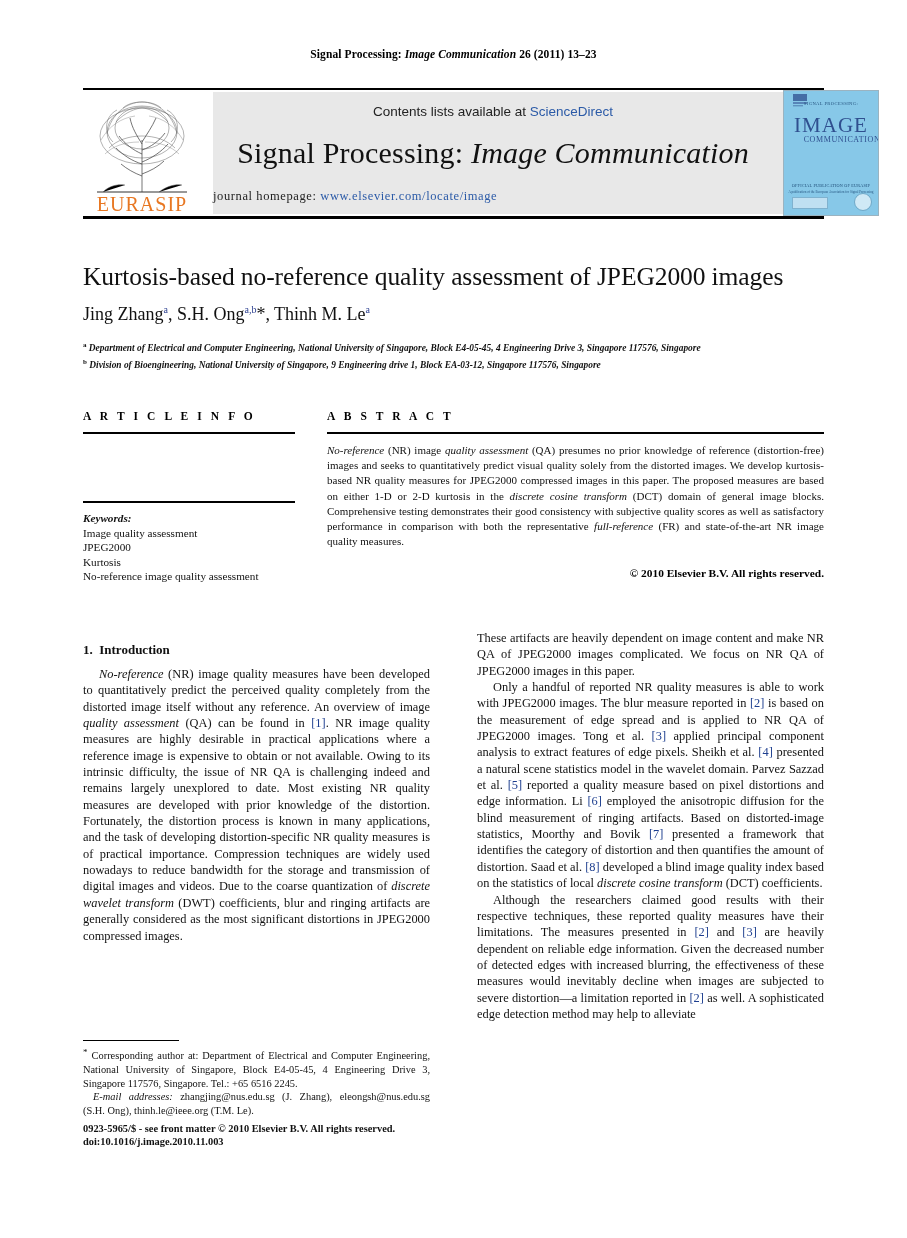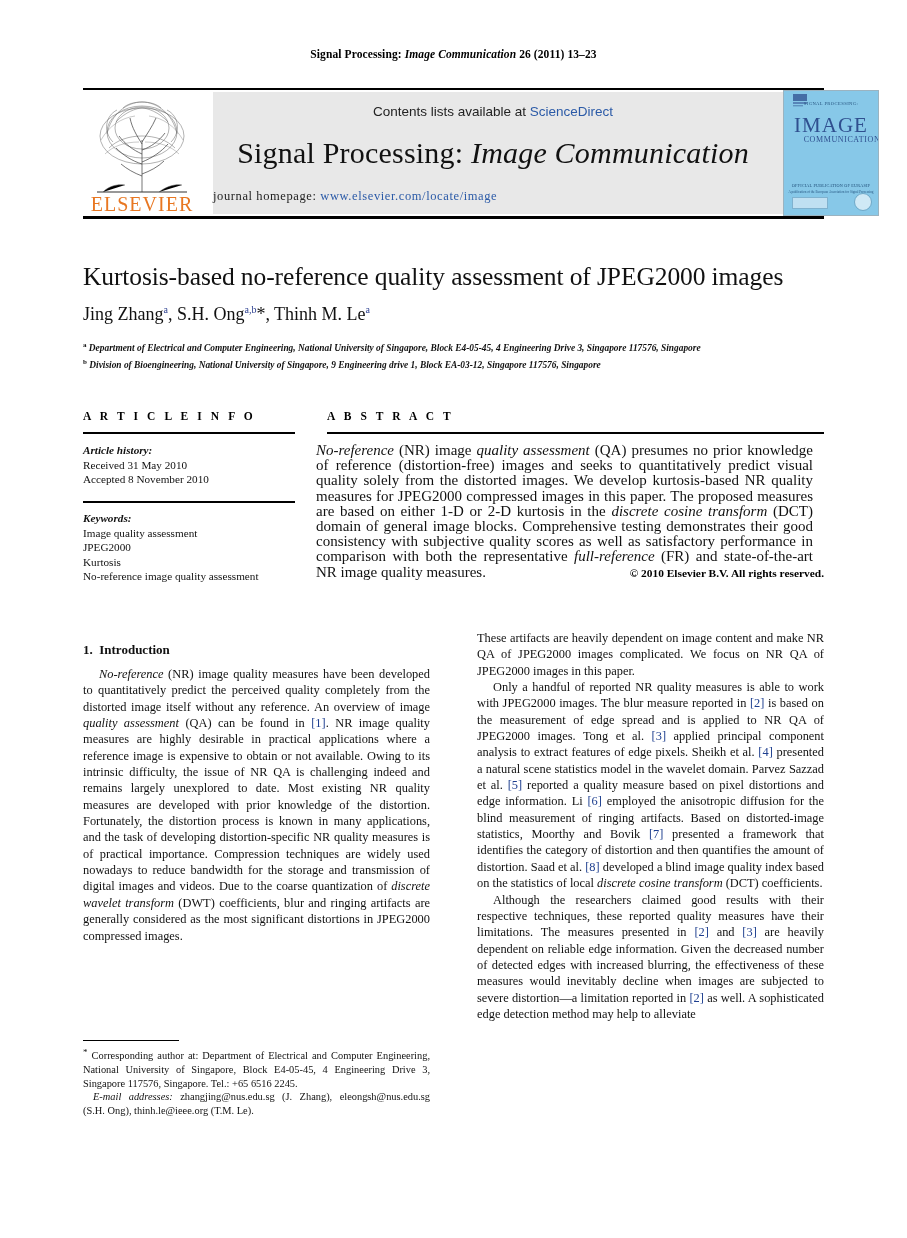--- a/index.html
+++ b/index.html
@@ -201,23 +201,23 @@
     position: absolute;
     left: 83px;
     width: 212px;
     font-size: 11.2px;
     line-height: 14.6px;
     color: #111;
   }
   .info-col .lab { font-style: italic; font-weight: bold; }
   .abstract {
     position: absolute;
-    left: 316px; top: 443px;
+    left: 327px; top: 443px;
     width: 497px;
-    font-size: 15px;
+    font-size: 11px;
     line-height: 15.2px;
     text-align: justify;
     color: #111;
   }
   .abstract .ital { font-style: italic; }
   .copyright {
     position: absolute;
     left: 327px; top: 567px;
     width: 497px;
     text-align: right;
@@ -322,21 +322,21 @@
           <path d="M22 62 C30 54 42 50 56 50"></path>
           <path d="M96 62 C88 54 76 50 62 50"></path>
         </g>
         <path d="M14 100 L104 100" stroke="#333" stroke-width="1.2" fill="none"></path>
         <g stroke="#555" stroke-width="0.5">
           <path d="M20 100 C26 94 34 92 42 93"></path>
           <path d="M76 100 C84 94 92 92 99 93"></path>
         </g>
       </svg>
     </div>
-    <div class="elsevier-word">ELSEVIER</div>
+    <div class="elsevier-word">EURASIP</div>
 
     <div class="grey-panel">
       <div class="contents-line">
         <span>Contents lists available at </span><span class="sd">ScienceDirect</span>
       </div>
       <div class="journal-title">
         <span>Signal Processing:</span>
         <span class="ital">Image Communication</span>
       </div>
       <div class="homepage-line">
@@ -374,25 +374,20 @@
       <div><sup>a</sup><span> Department of Electrical and Computer Engineering, National University of Singapore, Block E4-05-45, 4 Engineering Drive 3, Singapore 117576, Singapore</span></div>
       <div><sup>b</sup><span> Division of Bioengineering, National University of Singapore, 9 Engineering drive 1, Block EA-03-12, Singapore 117576, Singapore</span></div>
     </div>
 
   <div class="secthead" style="left:83px; top:410px;">A R T I C L E  I N F O</div>
   <div class="secthead" style="left:327px; top:410px;text-align:center;">A B S T R A C T</div>
 
   <div class="rule-med" style="left:83px; top:432px; width:212px;"></div>
   <div class="rule-med" style="left:327px; top:432px; width:497px;"></div>
 
-  <div class="info-col" style="top:443px;">
-    <div class="lab">Article history:</div>
-    <div>Received 31 May 2010</div>
-    <div>Accepted 8 November 2010</div>
-  </div>
 
   <div class="rule-med" style="left:83px; top:501px; width:212px;"></div>
 
   <div class="info-col" style="top:511px;">
     <div class="lab">Keywords:</div>
     <div id="keyword-list">
         <div>Image quality assessment</div>
         <div>JPEG2000</div>
         <div>Kurtosis</div>
         <div>No-reference image quality assessment</div>
@@ -413,14 +408,18 @@
       <p class="noindent"><span>These artifacts are heavily dependent on image content and make NR QA of JPEG2000 images complicated. We focus on NR QA of JPEG2000 images in this paper.</span></p>
       <p><span>Only a handful of reported NR quality measures is able to work with JPEG2000 images. The blur measure reported in </span><span class="ref">[2]</span><span> is based on the measurement of edge spread and is applied to NR QA of JPEG2000 images. Tong et al. </span><span class="ref">[3]</span><span> applied principal component analysis to extract features of edge pixels. Sheikh et al. </span><span class="ref">[4]</span><span> presented a natural scene statistics model in the wavelet domain. Parvez Sazzad et al. </span><span class="ref">[5]</span><span> reported a quality measure based on pixel distortions and edge information. Li </span><span class="ref">[6]</span><span> employed the anisotropic diffusion for the blind measurement of ringing artifacts. Based on distorted-image statistics, Moorthy and Bovik </span><span class="ref">[7]</span><span> presented a framework that identifies the category of distortion and then quantifies the amount of distortion. Saad et al. </span><span class="ref">[8]</span><span> developed a blind image quality index based on the statistics of local </span><span class="ital">discrete cosine transform</span><span> (DCT) coefficients.</span></p>
       <p><span>Although the researchers claimed good results with their respective techniques, these reported quality measures have their limitations. The measures presented in </span><span class="ref">[2]</span><span> and </span><span class="ref">[3]</span><span> are heavily dependent on reliable edge information. Given the decreased number of detected edges with increased blurring, the effectiveness of these measures would inevitably decline when images are subjected to severe distortion—a limitation reported in </span><span class="ref">[2]</span><span> as well. A sophisticated edge detection method may help to alleviate</span></p>
     </div>
 
   <div class="foot-rule"></div>
   <div class="footnote">
       <div><span class="star">*</span><span> Corresponding author at: Department of Electrical and Computer Engineering, National University of Singapore, Block E4-05-45, 4 Engineering Drive 3, Singapore 117576, Singapore. Tel.: +65 6516 2245.</span></div>
       <div class="mail-line"><span class="ital">E-mail addresses:</span><span> zhangjing@nus.edu.sg (J. Zhang), eleongsh@nus.edu.sg (S.H. Ong), thinh.le@ieee.org (T.M. Le).</span></div>
     </div>
+  <div class="imprint">
+    <div>0923-5965/$ - see front matter © 2010 Elsevier B.V. All rights reserved.</div>
+    <div>doi:10.1016/j.image.2010.11.003</div>
+  </div>
 
 </div>
 
 </body></html>

